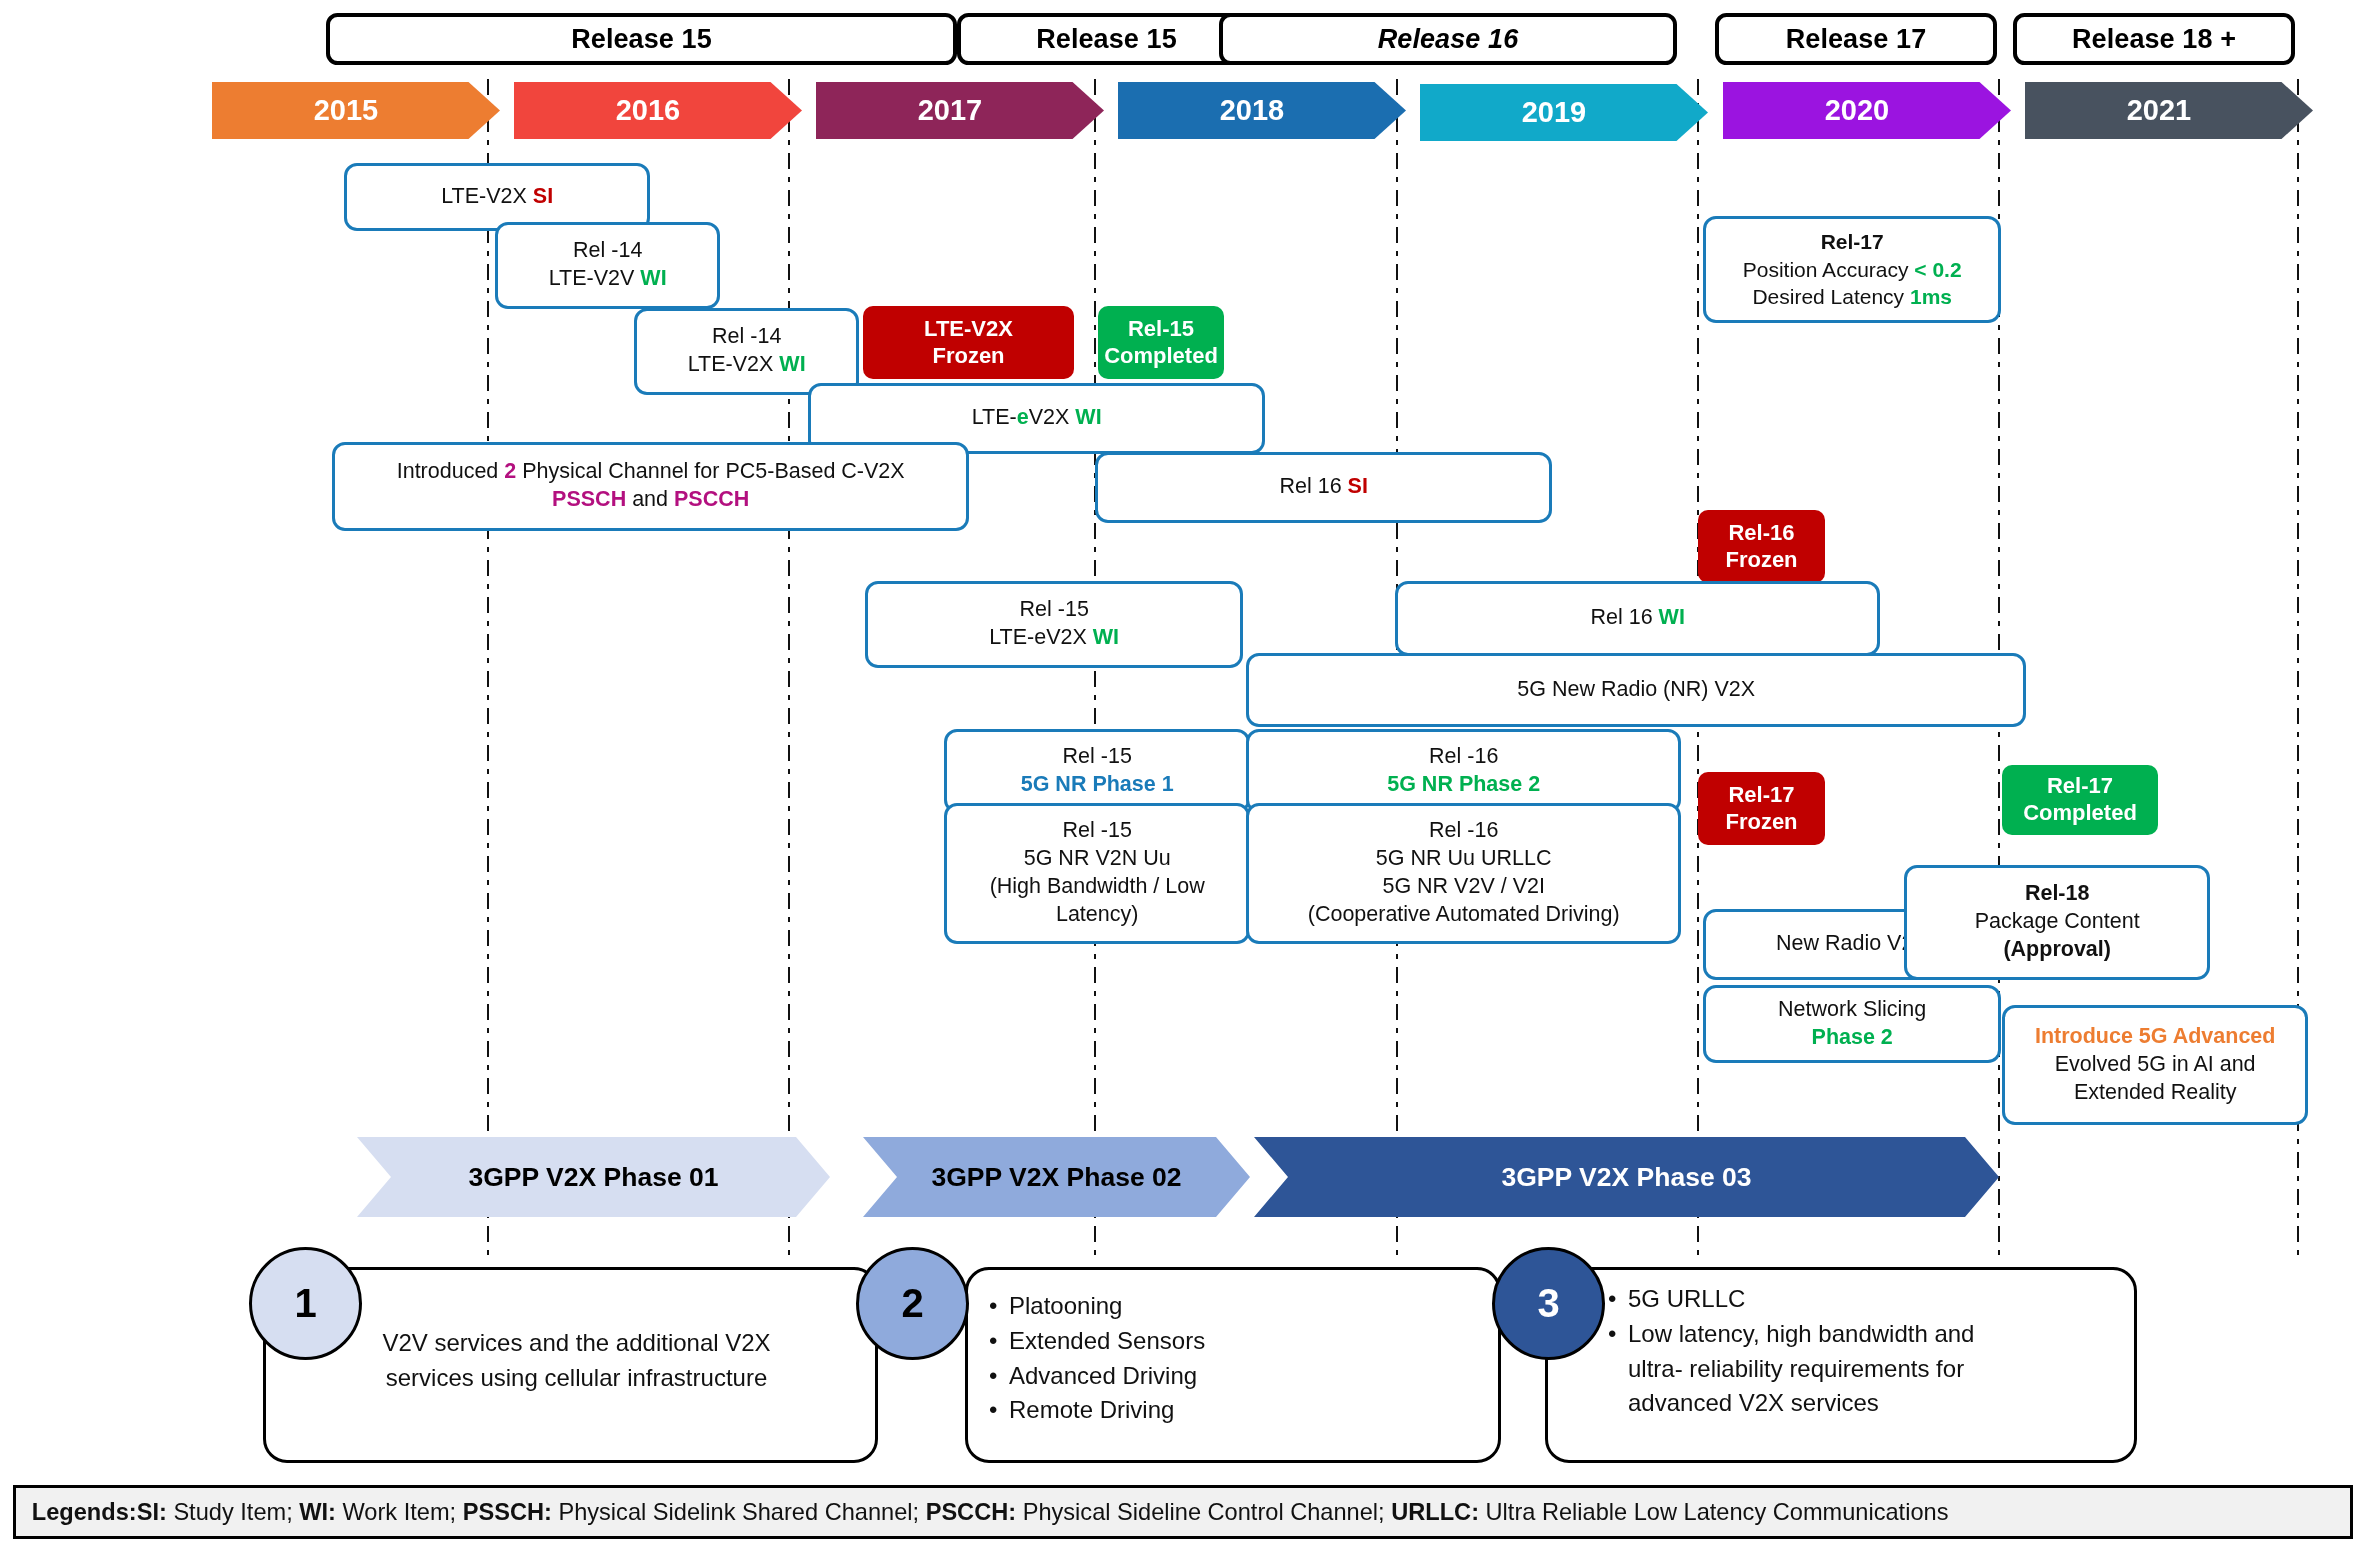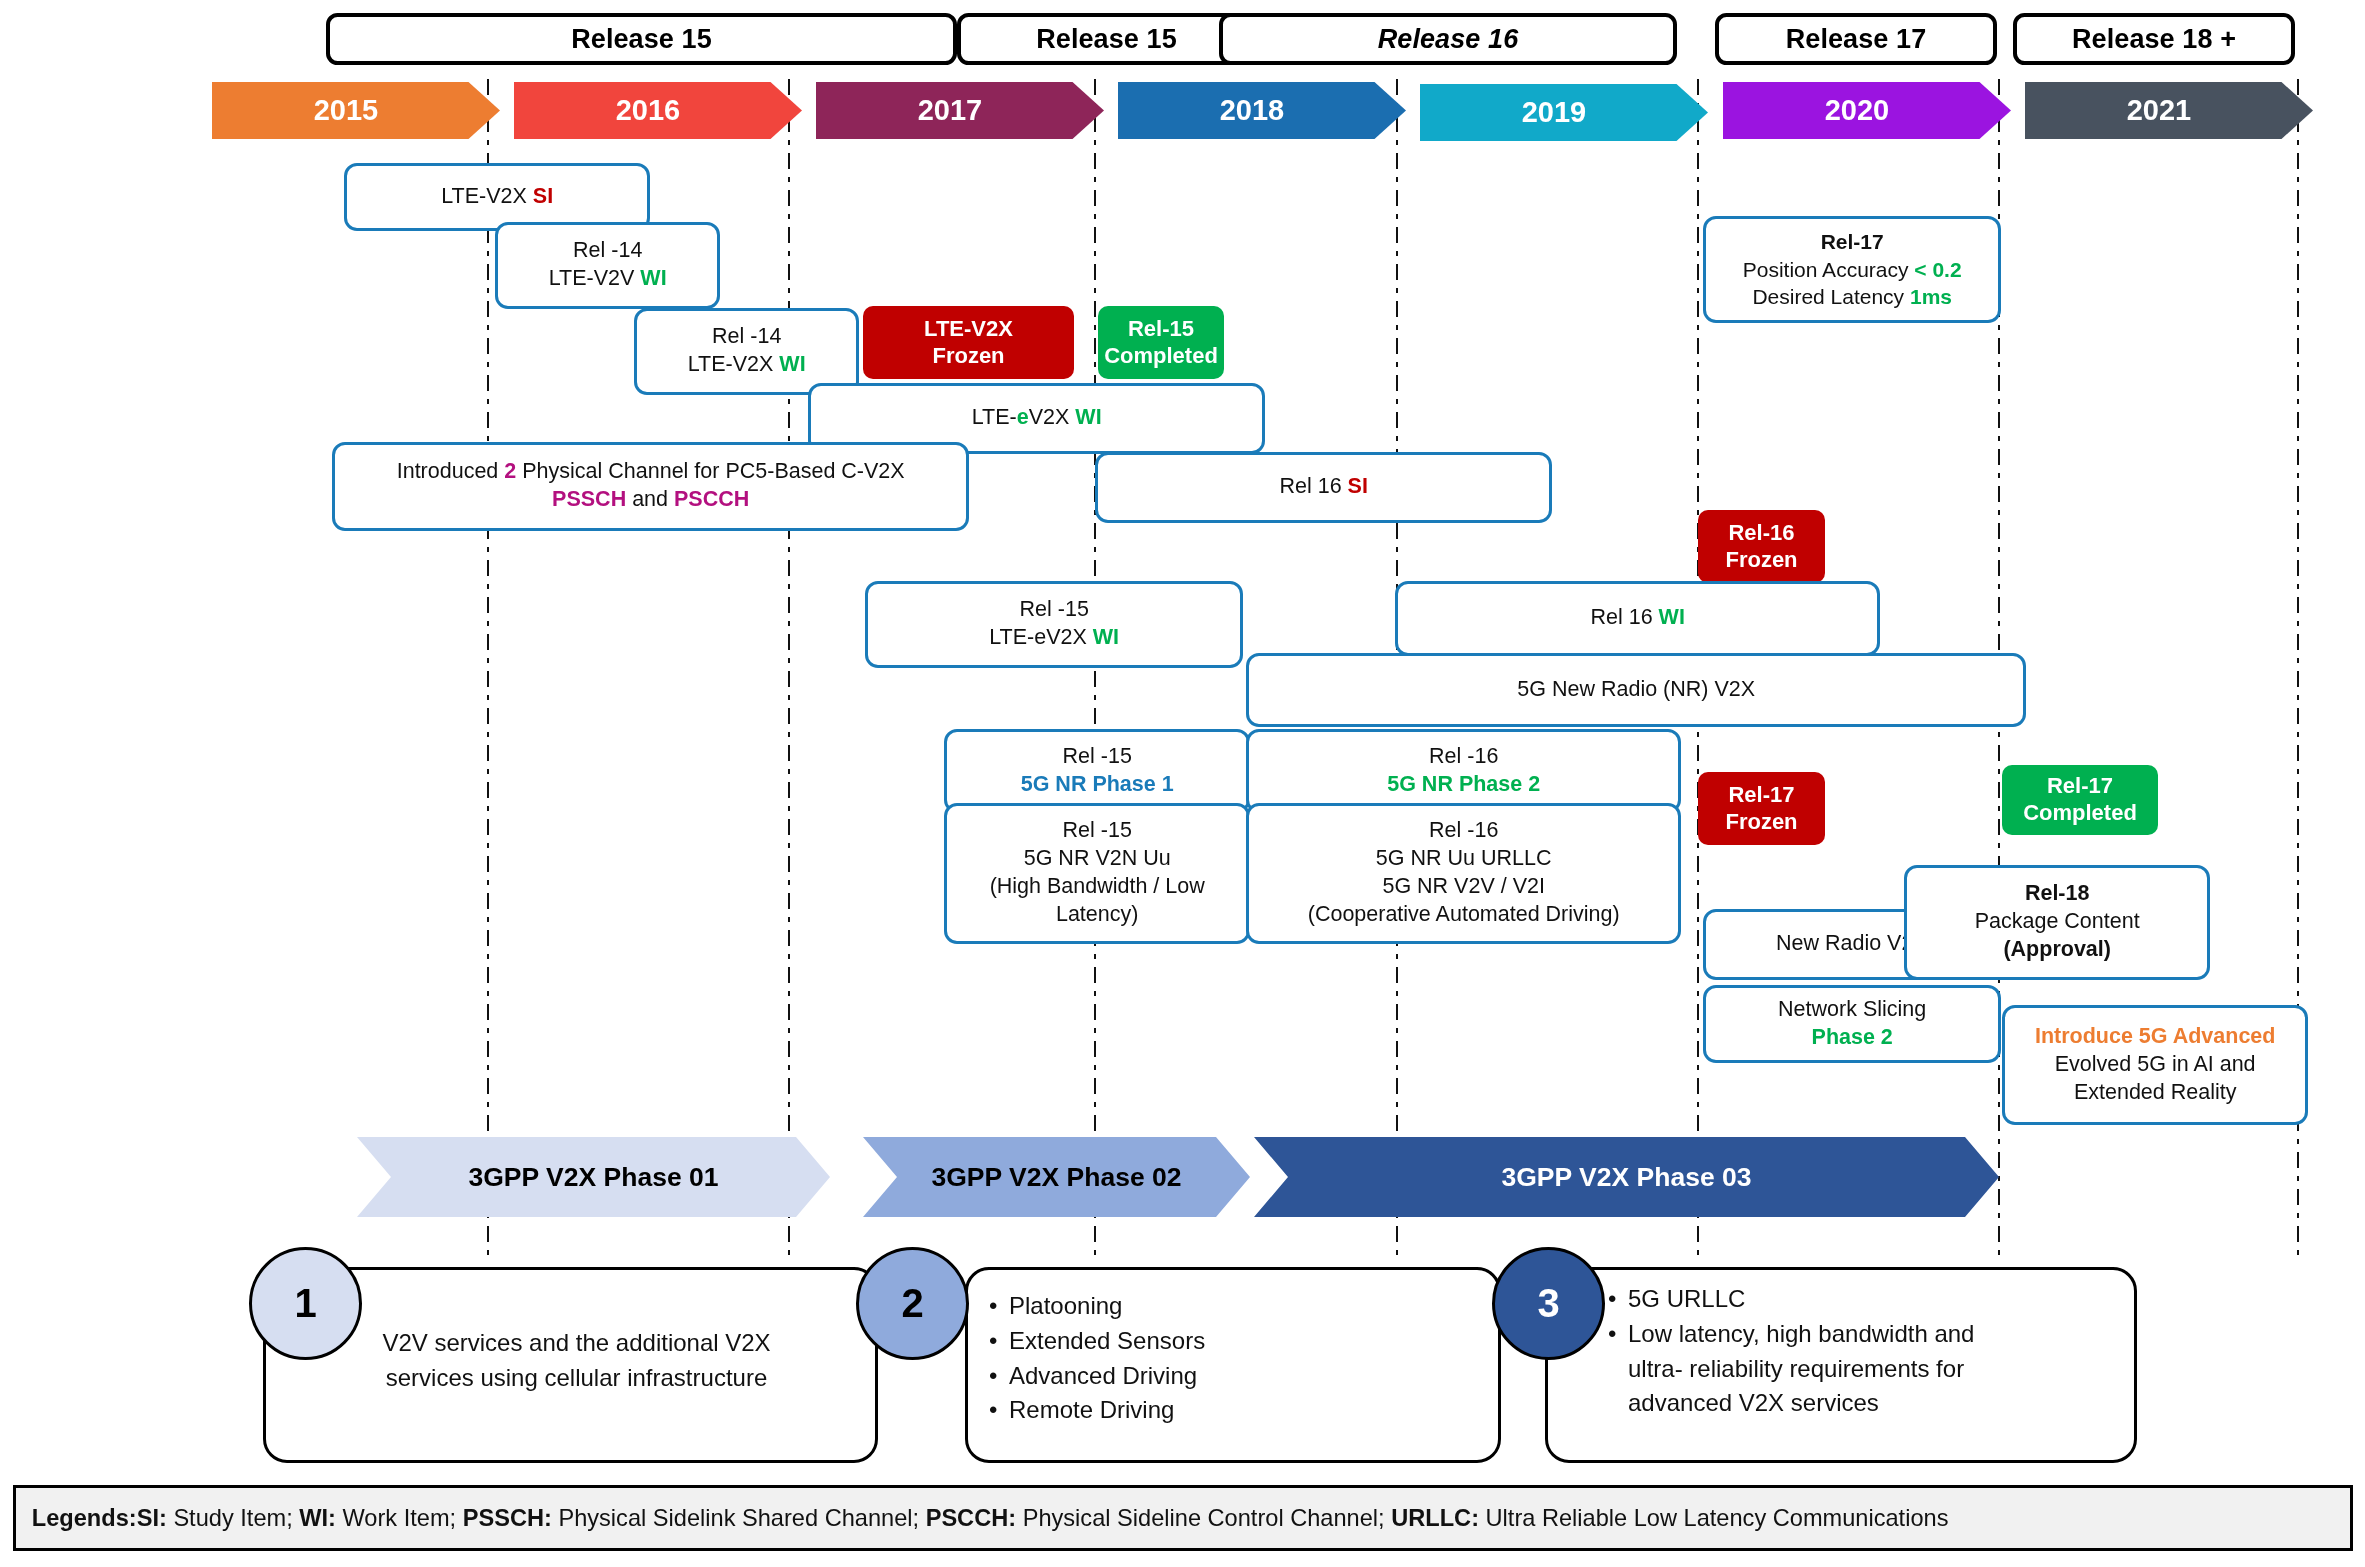--- a/index.html
+++ b/index.html
@@ -48,21 +48,21 @@
   .callout-txt{position:absolute;font-size:24px;line-height:1.45;color:#111;}
   .circle{position:absolute;border:3.6px solid #000;border-radius:50%;
       display:flex;align-items:center;justify-content:center;font-weight:700;font-size:40px;}
 
   
   .bul{display:flex;align-items:flex-start;}
   .bul .dot{width:20px;flex:0 0 20px;font-size:24px;line-height:1.45;}
   .bul .tx{flex:1;}
 
   
-  #legend{position:absolute;left:13px;top:1485px;width:2340px;height:66px;
+  #legend{position:absolute;left:13px;top:1485px;width:2340px;height:54px;
      border:3.6px solid #000;background:#f1f1f1;display:flex;align-items:center;
      padding:0 15.8px;box-sizing:border-box;font-size:23.6px;color:#111;white-space:nowrap;}
 </style>
 </head>
 <body>
 
 <div id="stage">
 
   <div class="vdash" style="left:487px;"></div>
   <div class="vdash" style="left:788px;"></div>

